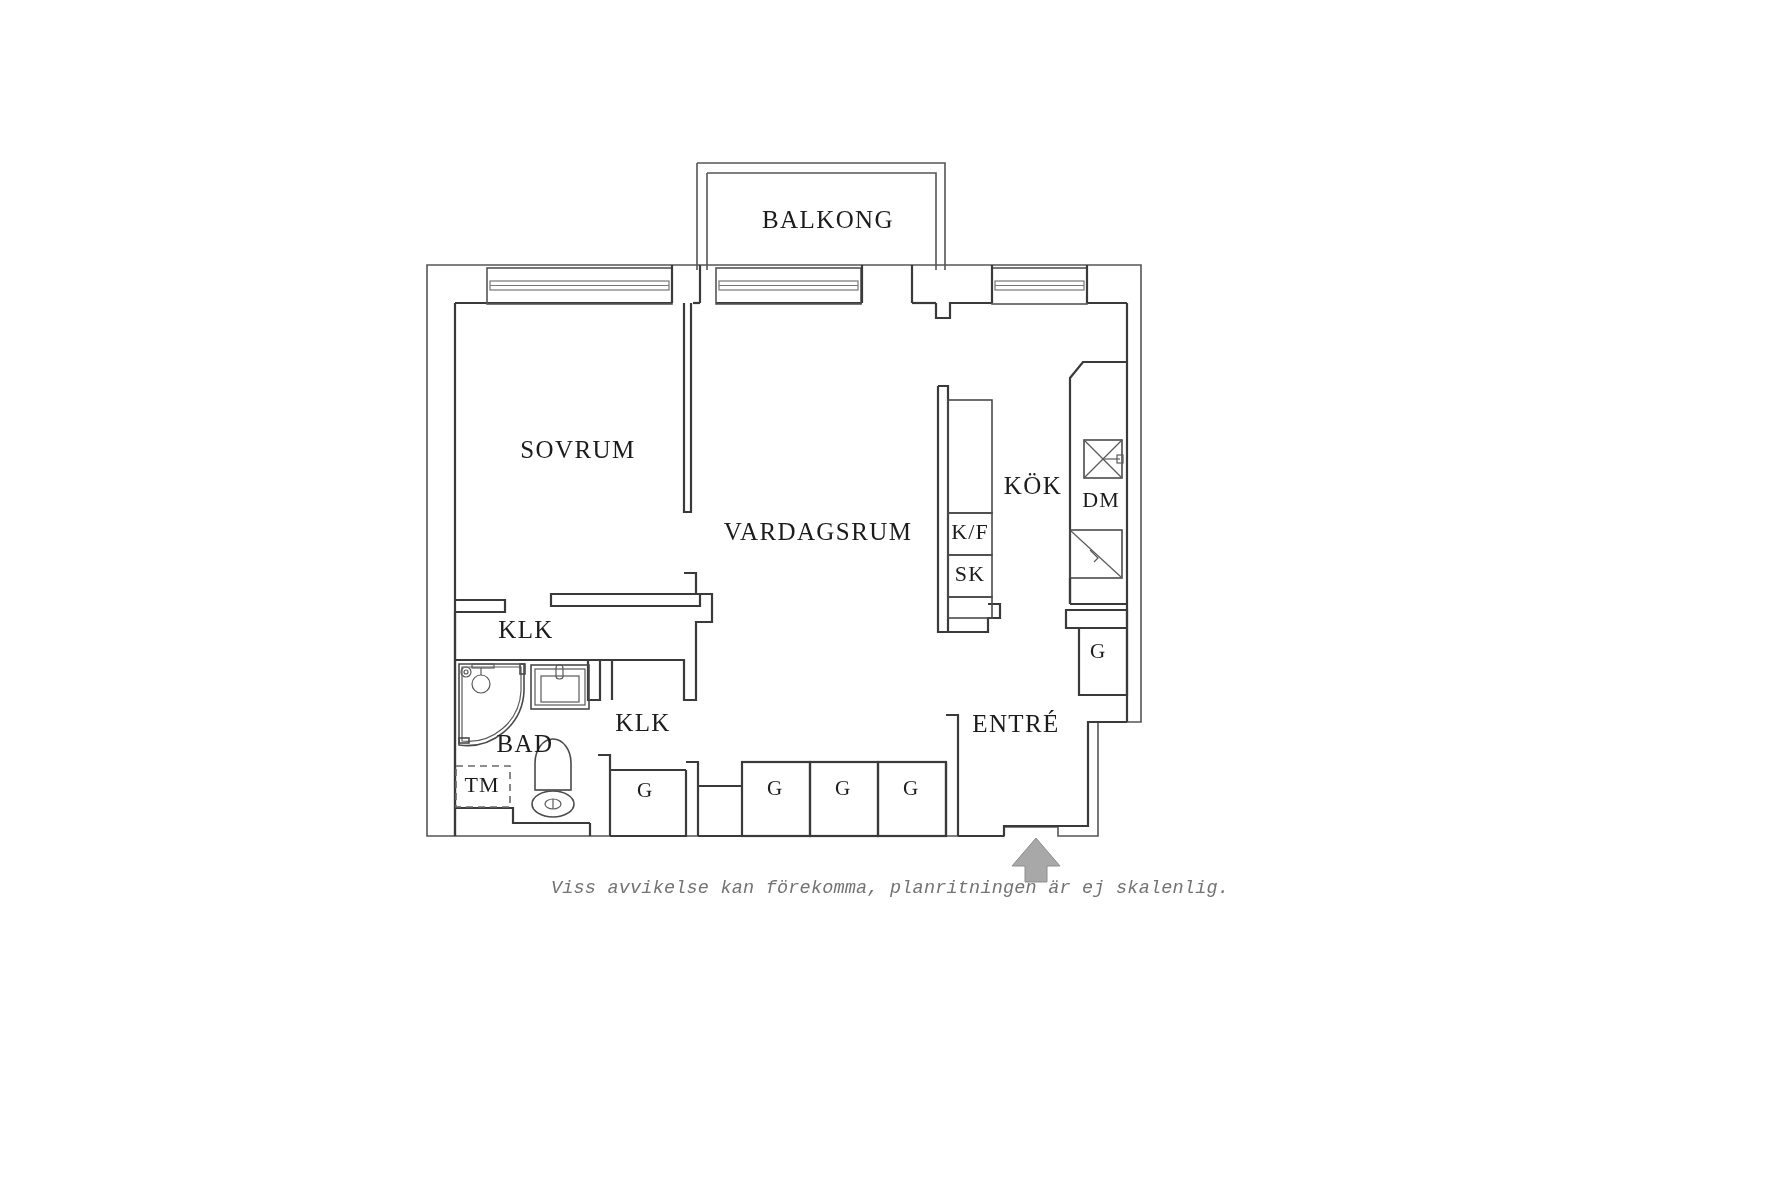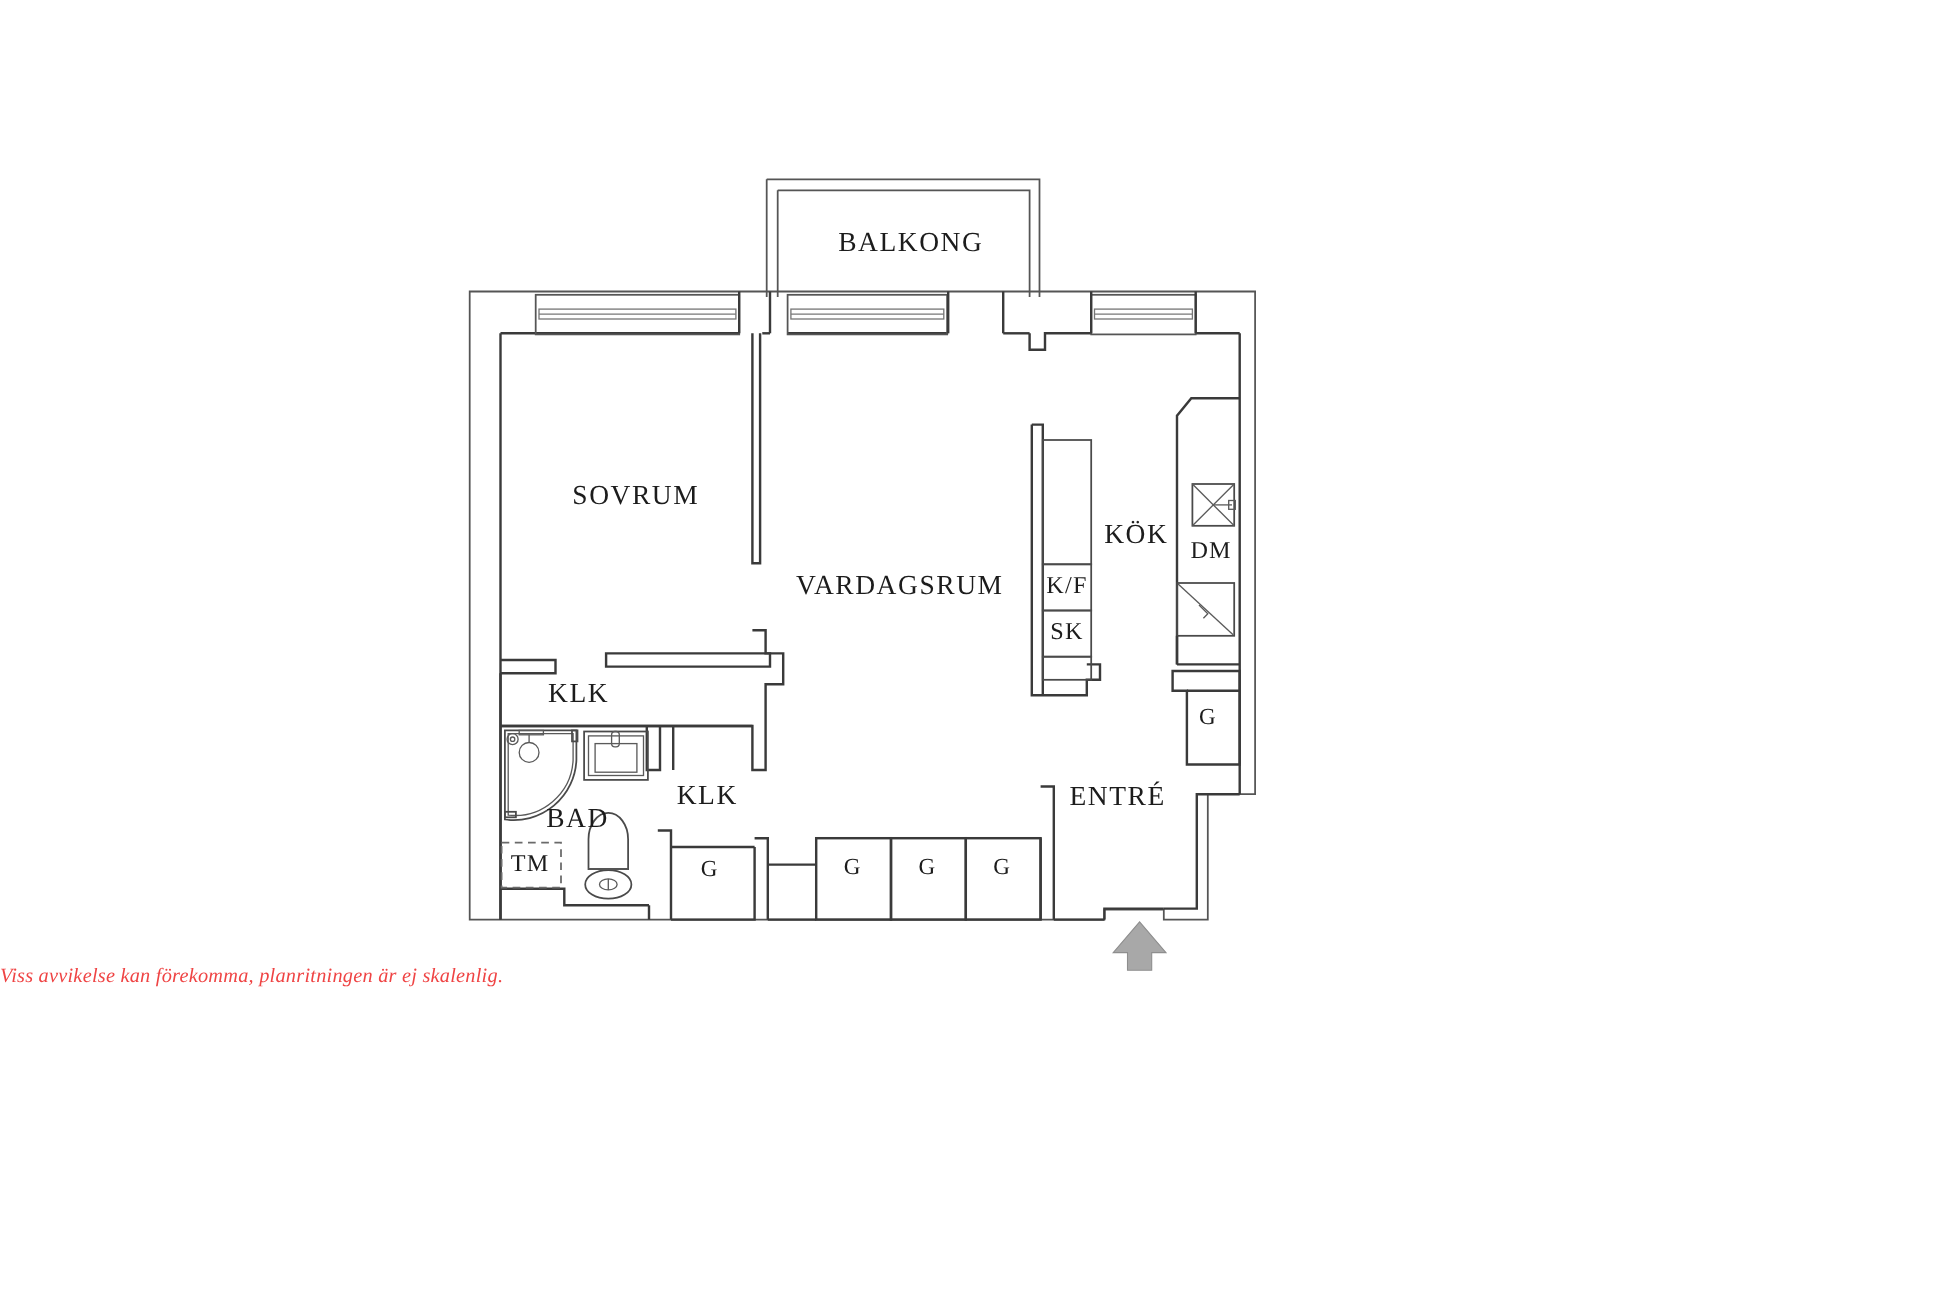--- a/index.html
+++ b/index.html
@@ -77,25 +77,25 @@
     font-size: 22px;
     letter-spacing: 1.1px;
   }
   .room-label.tiny {
     font-size: 21px;
     letter-spacing: 0.8px;
   }
   .caption-text {
     position: absolute;
     width: 100%;
-    text-align: left;
-    font-family: Liberation Serif, serif;
+    text-align: center;
+    font-family: Liberation Mono, monospace;
     font-style: italic;
     font-size: 18.5px;
-    color: #ef4444;
+    color: #737373;
     letter-spacing: 0.2px;
   }
 </style>
 </head>
 <body>
 
 <div id="plan-root">
 
   <svg id="floorplan" viewBox="0 0 1780 1187" xmlns="http://www.w3.org/2000/svg">
 

